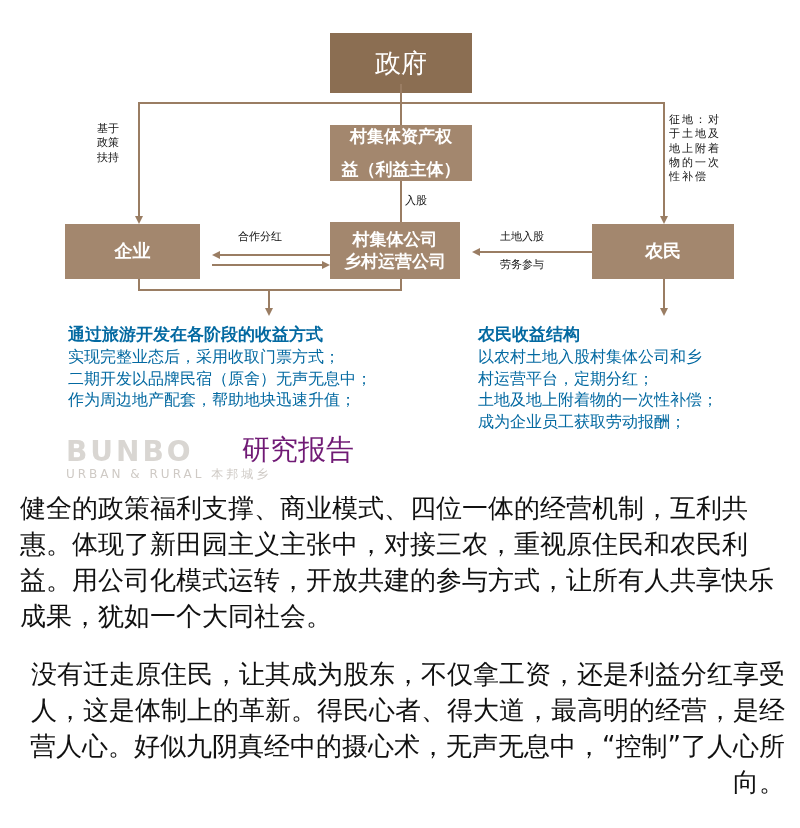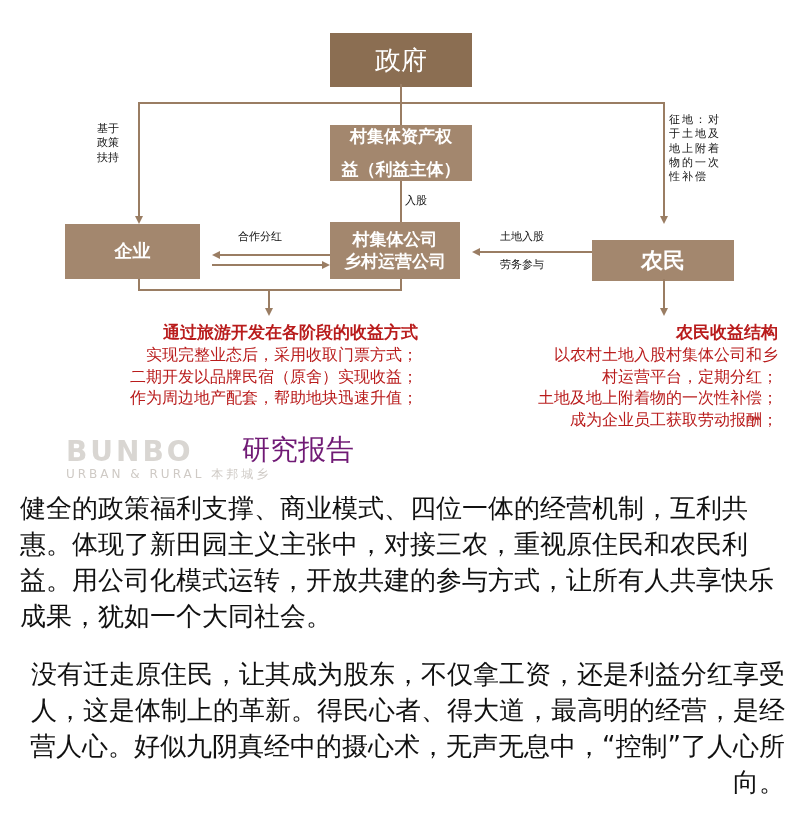--- a/index.html
+++ b/index.html
@@ -8,34 +8,34 @@
   .box { position:absolute; color:#fff; display:flex; align-items:center; justify-content:center;
          text-align:center; background:#a3876e; font-weight:bold; line-height:1.25; }
   .box.gov { background:#8b6e52; font-weight:normal; font-size:26px; }
   .box .l { display:block; }
   .line { position:absolute; background:#9a7d63; }
   .arrow { position:absolute; width:0; height:0; }
   .arrow.down { border-left:4px solid transparent; border-right:4px solid transparent; border-top:8px solid #9a7d63; }
   .arrow.right { border-top:4px solid transparent; border-bottom:4px solid transparent; border-left:8px solid #9a7d63; }
   .arrow.left { border-top:4px solid transparent; border-bottom:4px solid transparent; border-right:8px solid #9a7d63; }
   .lbl { position:absolute; font-size:11px; color:#111; line-height:1.3; white-space:nowrap; }
-  .block { position:absolute; text-align:right; font-size:16px; line-height:1.35; color:#b91c1c;font-family:Liberation Mono, monospace; }
+  .block { position:absolute; text-align:left; font-size:16px; line-height:1.35; color:#0369a1; }
   .block .t { font-weight:bold; font-size:17px; }
   .wm { position:absolute; left:66px; top:435px; }
   .wm .logo { font-size:28px; letter-spacing:3px; color:#d9d6d2; font-weight:bold; font-family:"DejaVu Sans",sans-serif; }
   .wm .sub { font-size:12px; letter-spacing:3px; color:#cfcac5; margin-top:-2px; }
   .wm .rep { position:absolute; left:148px; top:-4px; font-size:28px; color:#701a75; white-space:nowrap;margin-left:28px; }
   .para { position:absolute; left:20px; width:765px; font-size:26px; line-height:36px; color:#111; }
 </style>
 </head>
 <body>
 
 <div>
 
-  <div class="box gov" style="left:330px;top:33px;width:142px;height:54px;">
+  <div class="box gov" style="left:330px;top:33px;width:142px;height:60px;">
     <span>政府</span>
   </div>
 
   <div class="line" style="left:400px;top:84px;width:2px;height:41px;"></div>
 
   <div class="line" style="left:138px;top:102px;width:527px;height:2px;"></div>
 
   <div class="line" style="left:138px;top:102px;width:2px;height:114px;"></div>
   <div class="arrow down" style="left:135px;top:216px;"></div>
 
@@ -71,42 +71,42 @@
   <div class="box" style="left:65px;top:224px;width:135px;height:55px;font-size:18px;">
     <span>企业</span>
   </div>
 
   <div class="lbl" style="left:238px;top:230px;">合作分红</div>
   <div class="line" style="left:220px;top:254px;width:110px;height:2px;"></div>
   <div class="arrow left" style="left:212px;top:251px;"></div>
   <div class="line" style="left:212px;top:264px;width:110px;height:2px;"></div>
   <div class="arrow right" style="left:322px;top:261px;"></div>
 
-  <div class="box" style="left:592px;top:240px;width:142px;height:41px;font-size:22px;">
+  <div class="box" style="left:592px;top:224px;width:142px;height:55px;font-size:18px;">
     <span>农民</span>
   </div>
 
   <div class="lbl" style="left:500px;top:230px;">土地入股</div>
   <div class="line" style="left:480px;top:251px;width:112px;height:2px;"></div>
   <div class="arrow left" style="left:472px;top:248px;"></div>
   <div class="lbl" style="left:500px;top:258px;">劳务参与</div>
 
   <div class="line" style="left:138px;top:279px;width:2px;height:12px;"></div>
   <div class="line" style="left:400px;top:279px;width:2px;height:12px;"></div>
   <div class="line" style="left:138px;top:289px;width:264px;height:2px;"></div>
   <div class="line" style="left:268px;top:289px;width:2px;height:20px;"></div>
   <div class="arrow down" style="left:265px;top:308px;"></div>
 
   <div class="line" style="left:663px;top:279px;width:2px;height:30px;"></div>
   <div class="arrow down" style="left:660px;top:308px;"></div>
 
   <div class="block" style="left:68px;top:323px;width:350px;">
     <div class="t">通过旅游开发在各阶段的收益方式</div>
     <div>实现完整业态后，采用收取门票方式；</div>
-    <div>二期开发以品牌民宿（原舍）实现收益；</div>
+    <div>二期开发以品牌民宿（原舍）无声无息中；</div>
     <div>作为周边地产配套，帮助地块迅速升值；</div>
   </div>
 
   <div class="block" style="left:478px;top:323px;width:300px;">
     <div class="t">农民收益结构</div>
     <div>以农村土地入股村集体公司和乡</div>
     <div>村运营平台，定期分红；</div>
     <div>土地及地上附着物的一次性补偿；</div>
     <div>成为企业员工获取劳动报酬；</div>
   </div>

